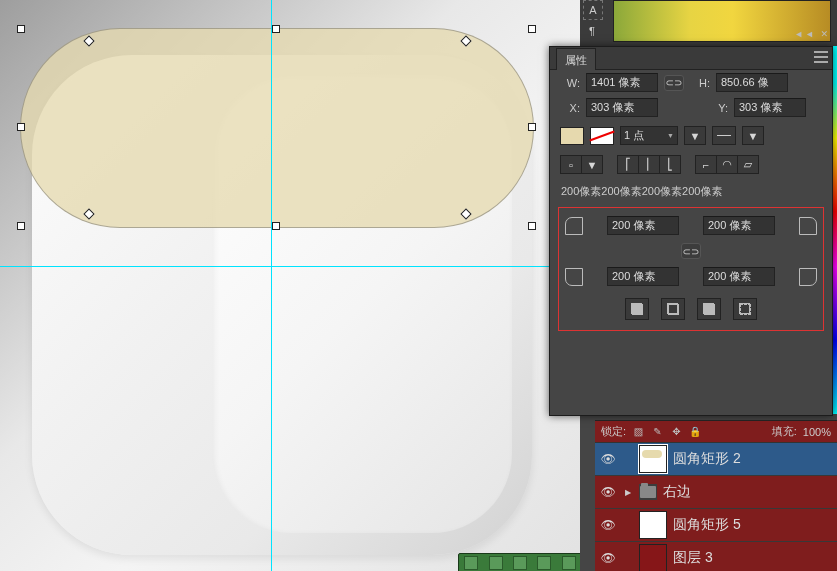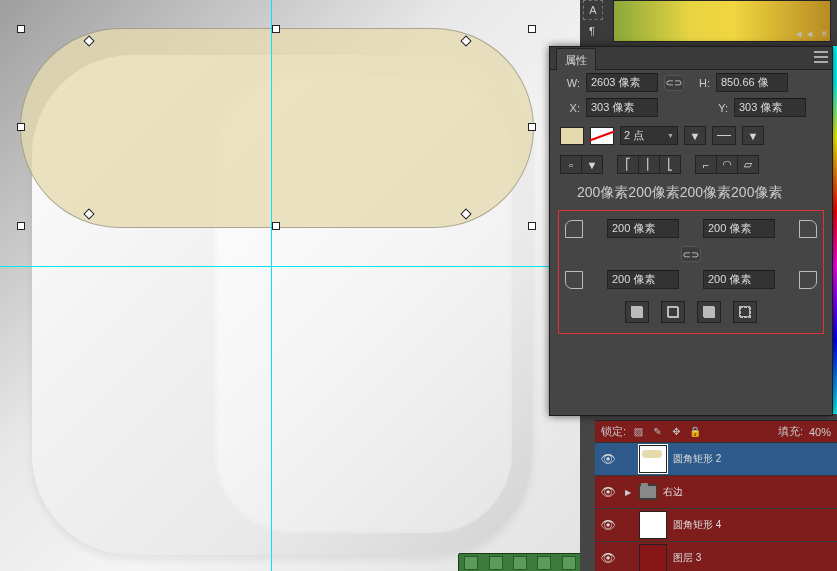--- a/index.html
+++ b/index.html
@@ -42,21 +42,21 @@
 .swStroke:after{content:"";position:absolute;left:-2px;top:7px;width:26px;height:0;border-top:2px solid #e00;transform:rotate(-20deg)}
 .drop{background:#333;border:1px solid #222;height:17px;width:50px;color:#ddd;font-size:11px;display:flex;align-items:center;justify-content:space-between;padding:0 3px}
 .drop .arr{font-size:7px;color:#aaa}
 .segBtn{width:20px;height:17px;background:#3a3a3a;border:1px solid #222;display:inline-flex;align-items:center;justify-content:center}
 .dashLine{width:22px;height:17px;background:#3a3a3a;border:1px solid #222;display:flex;align-items:center;justify-content:center}
 .dashLine span{width:14px;height:0;border-top:1px solid #ccc}
 .alignRow{display:flex;gap:14px;padding:4px 10px}
 .alignGroup{display:flex}
 .alignGroup .segBtn{border-right:none}
 .alignGroup .segBtn:last-child{border-right:1px solid #222}
-.cornerSummary{padding:6px 27px;color:#ccc;font-size:14px}
+.cornerSummary{padding:6px 11px;color:#ccc;font-size:11px}
 .redBox{margin:2px 8px;border:1px solid #d33;padding:6px;position:relative}
 .cornerRow{display:flex;align-items:center;justify-content:space-between;padding:2px 0}
 .cornerIc{width:16px;height:16px;border:1px solid #bbb}
 .cornerIc.tl{border-radius:7px 0 0 0}
 .cornerIc.tr{border-radius:0 7px 0 0}
 .cornerIc.bl{border-radius:0 0 0 7px}
 .cornerIc.br{border-radius:0 0 7px 0}
 .pathOps{display:flex;justify-content:center;gap:12px;padding:10px 0 4px}
 .pathOps .segBtn{width:22px;height:20px}
 .pathGlyph{position:relative;width:12px;height:12px}
@@ -74,21 +74,21 @@
 .eye{width:18px;text-align:center;color:#ddd;font-size:12px;cursor:pointer}
 .expTri{width:10px;text-align:center;color:#ccc;font-size:8px}
 .thumb{width:26px;height:26px;border:1px solid #222;background:#fff;flex:none;position:relative}
 .thumb.sel{outline:1px solid #fff}
 .thumb .shape1{position:absolute;left:2px;top:4px;width:20px;height:8px;background:#e6daad;border-radius:4px}
 .thumb.white .shape2{position:absolute;left:2px;top:2px;width:20px;height:20px;background:#fff;border-radius:5px}
 .thumb.folder{background:#3c3c3c;display:flex;align-items:center;justify-content:center;width:18px;height:16px;border:none}
 .thumb.folder span{width:16px;height:12px;background:#888;border-radius:1px;position:relative}
 .thumb.folder span:before{content:"";position:absolute;top:-3px;left:1px;width:7px;height:3px;background:#888;border-radius:1px 1px 0 0}
 .thumb.red{background:#861618}
-.layerName{font-size:10px;color:#ddd}
+.layerName{font-size:14px;color:#ddd}
 
 .btmFrag{position:absolute;left:458px;top:553px;width:122px;height:18px;background:#3a7a3a;border:1px solid #1a3a1a;border-radius:2px;display:flex;align-items:center;justify-content:space-around}
 .btmFrag span{width:12px;height:12px;background:#5a9a5a;border:1px solid #2a5a2a}
 </style>
 </head>
 <body>
 
 <div id="canvas">
   <div class="round1">
     <div class="inner"></div>
@@ -136,38 +136,38 @@
     <div class="panelTab">属性</div>
     <div class="panelMenu">
         <div></div>
         <div></div>
         <div></div>
       </div>
   </div>
 
   <div class="row">
     <span class="lab">W:</span>
-    <div class="numField">2603 像素</div>
+    <div class="numField">1401 像素</div>
     <div class="linkIcon">⊂⊃</div>
     <span class="lab">H:</span>
     <div class="numField">850.66 像</div>
   </div>
   <div class="row">
     <span class="lab">X:</span>
     <div class="numField">303 像素</div>
     <span class="lab" style="width:38px"></span>
     <span class="lab">Y:</span>
     <div class="numField">303 像素</div>
   </div>
 
   <div class="strokeRow">
     <div class="swFill"></div>
     <div class="swStroke"></div>
     <div class="drop">
-        <span>2 点</span>
+        <span>1 点</span>
         <span class="arr">▼</span>
       </div>
     <div class="segBtn">
         <span class="arr">▼</span>
       </div>
     <div class="dashLine">
         <span></span>
       </div>
     <div class="segBtn">
         <span class="arr">▼</span>
@@ -244,21 +244,21 @@
   <div class="lockRow">
     <div class="lockLeft">
       <span>锁定:</span>
       <span class="miniIc">▨</span>
       <span class="miniIc">✎</span>
       <span class="miniIc">✥</span>
       <span class="miniIc">🔒</span>
     </div>
     <div class="lockLeft">
       <span>填充:</span>
-      <span>40%</span>
+      <span>100%</span>
     </div>
   </div>
 
   <div class="layerRow sel">
     <div class="eye">👁</div>
     <div class="expTri"></div>
     <div class="thumb sel">
         <div class="shape1"></div>
       </div>
     <div class="layerName">圆角矩形 2</div>
@@ -270,21 +270,21 @@
         <span></span>
       </div>
     <div class="layerName">右边</div>
   </div>
   <div class="layerRow">
     <div class="eye">👁</div>
     <div class="expTri"></div>
     <div class="thumb white">
         <div class="shape2"></div>
       </div>
-    <div class="layerName">圆角矩形 4</div>
+    <div class="layerName">圆角矩形 5</div>
   </div>
   <div class="layerRow">
     <div class="eye">👁</div>
     <div class="expTri"></div>
     <div class="thumb red"></div>
     <div class="layerName">图层 3</div>
   </div>
 </div>
 
 </body></html>

